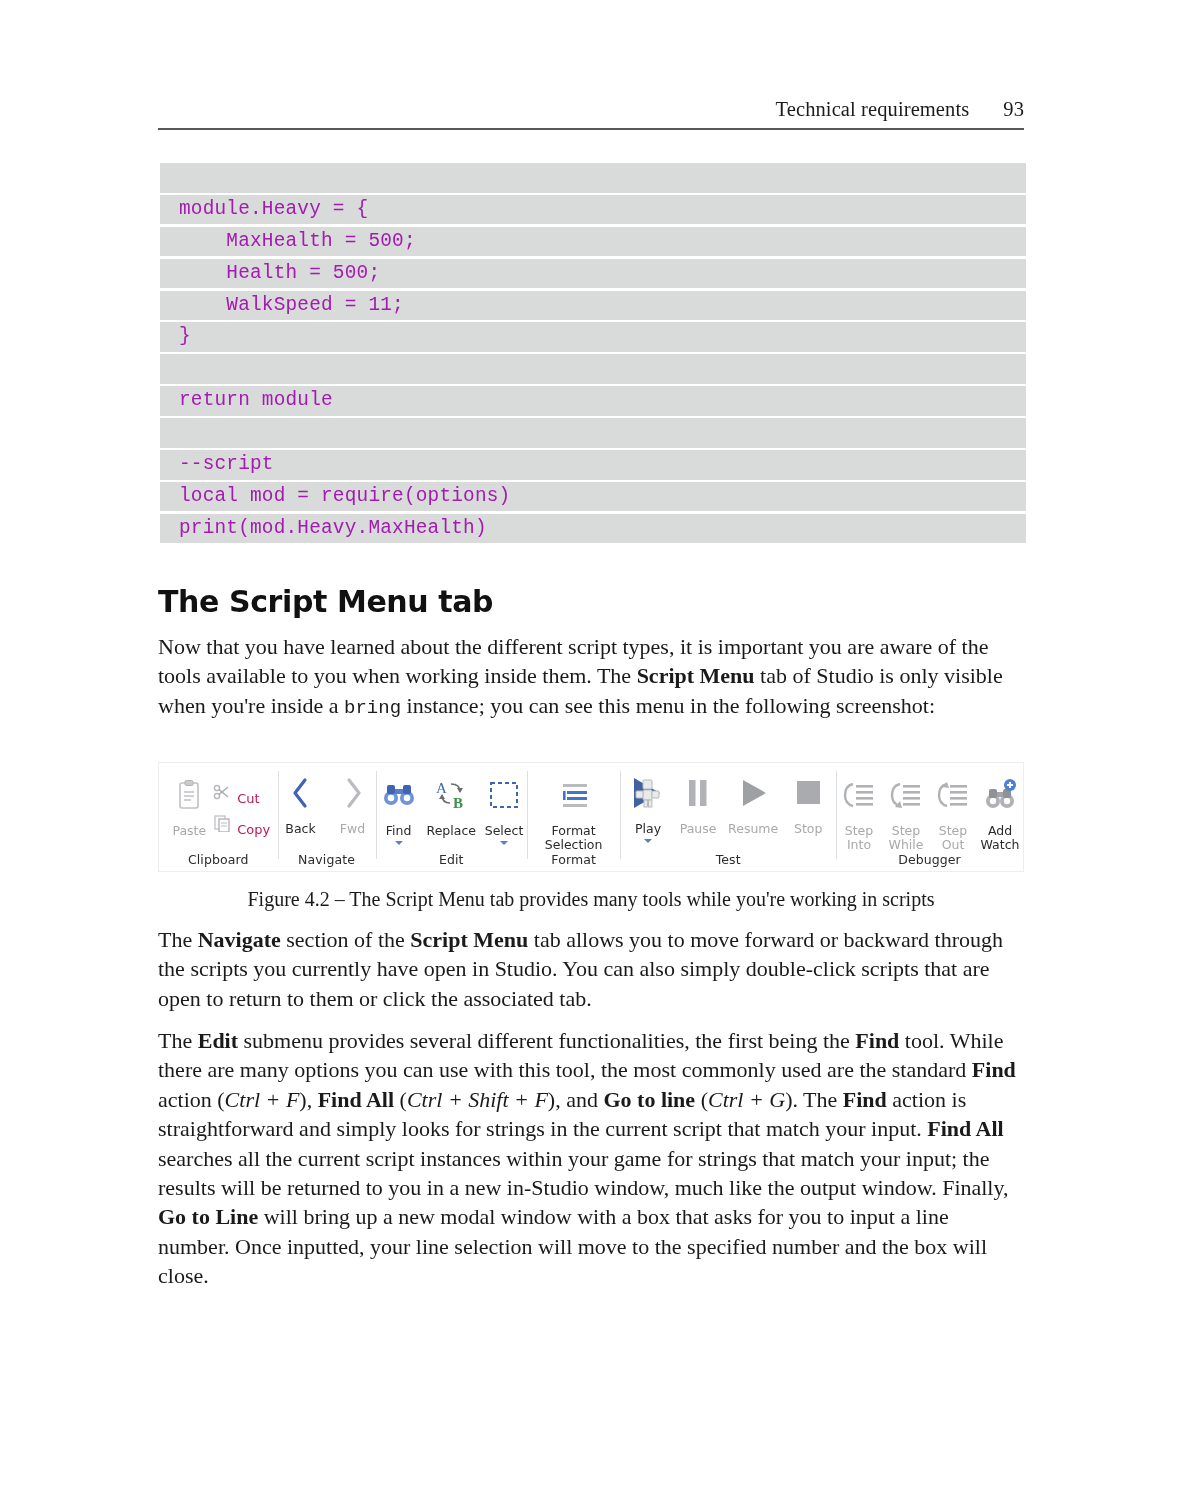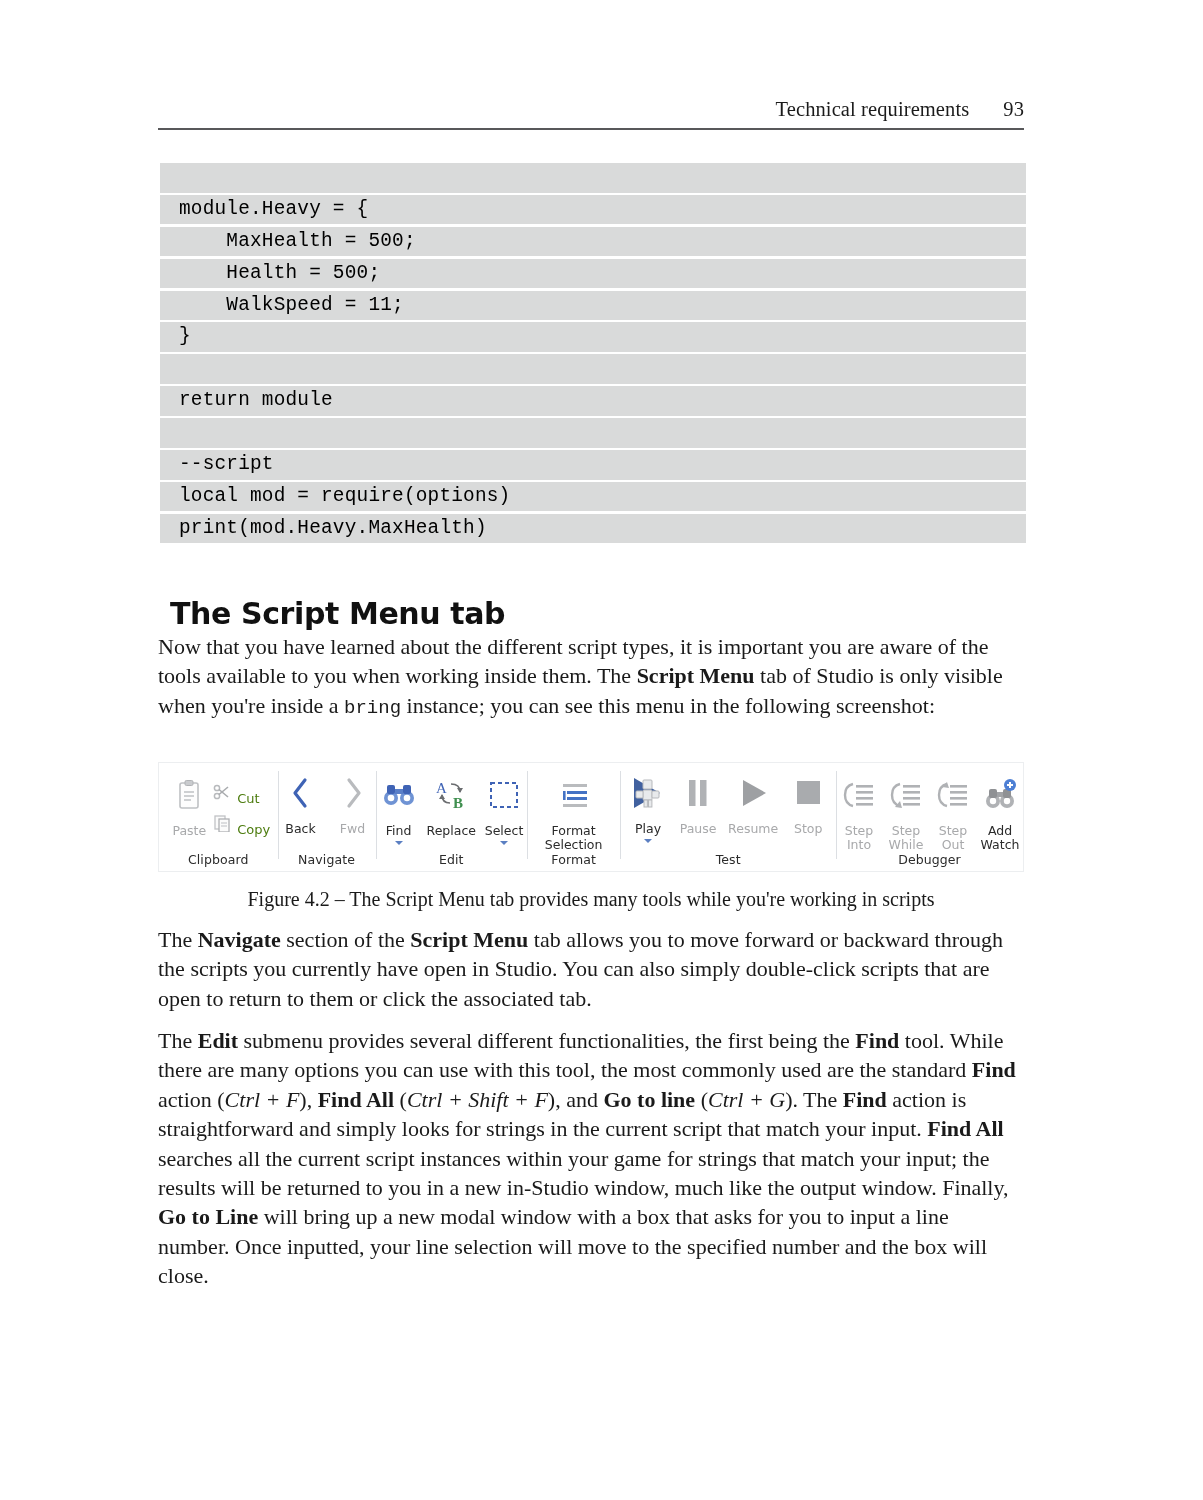--- a/index.html
+++ b/index.html
@@ -39,29 +39,29 @@
     font-family:"Liberation Mono", monospace;
     font-size:19.4px;
   }
   .code .ln{
     background:#d9dada;
     height:29.5px;
     line-height:29.5px;
     margin-bottom:2.4px;
     padding-left:19px;
     white-space:pre;
-    color:#000000;
+    color:#a21caf;
     letter-spacing:.2px;
   }
   .code .ln.blank{color:transparent;}
 
   
   h2.sec{
     position:absolute; top:584px; left:0;
-    margin:12px;
+    margin:0;
     font-family:"DejaVu Sans", sans-serif;
     font-weight:700;
     font-size:30px;
     letter-spacing:-0.4px;
     color:#111;
   }
 
   
   p.body{
     position:absolute;
@@ -161,21 +161,21 @@
   
   .clipstack{
     display:flex;flex-direction:column;justify-content:center;gap:3px;
     padding-top:4px;
   }
   .cliprow{
     display:flex;align-items:center;gap:4px;
   }
   .cliprow .t{
     font-family:"DejaVu Sans", sans-serif;
-    font-size:13px; color:#4d7c0f;margin-top:13px;
+    font-size:13px; color:#be185d;margin-top:13px;
   }
 
   .caption{
     position:absolute; top:888px; left:0; width:866px;
     text-align:center;
     font-size:20px;
     color:#1a1a1a;
   }
 </style>
 </head>

